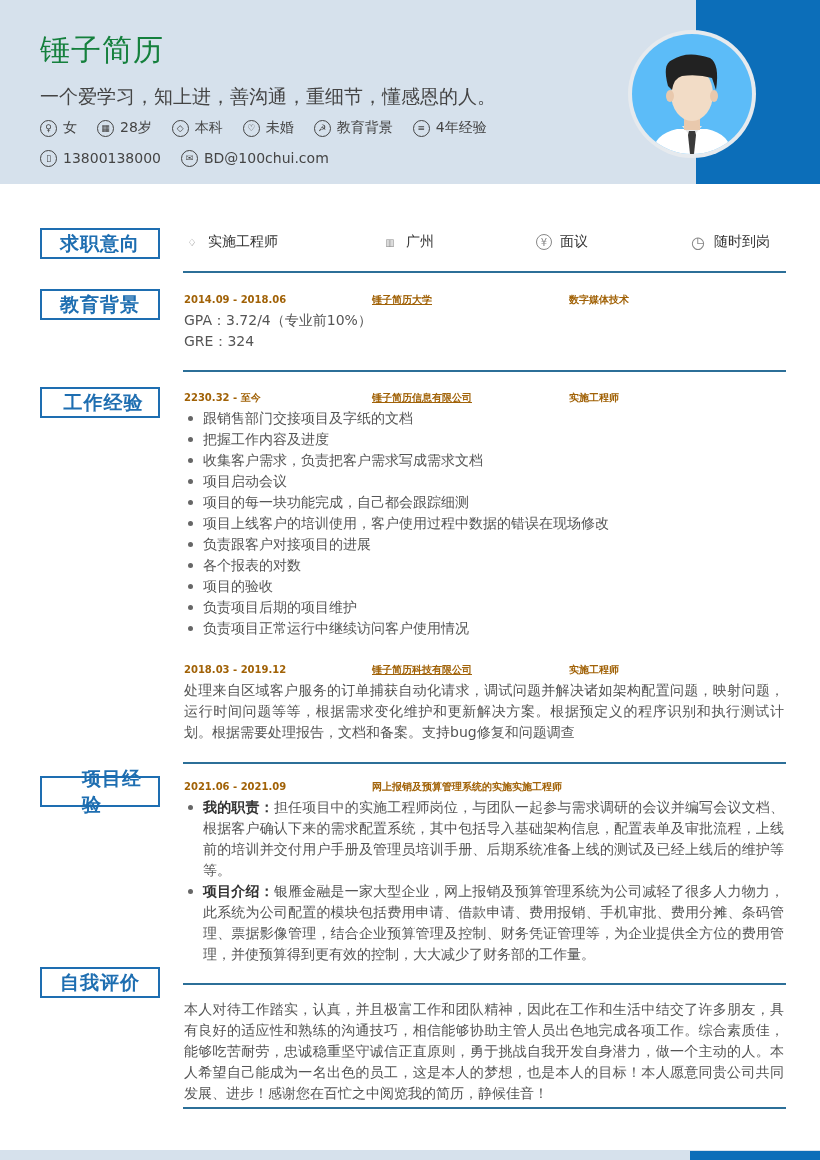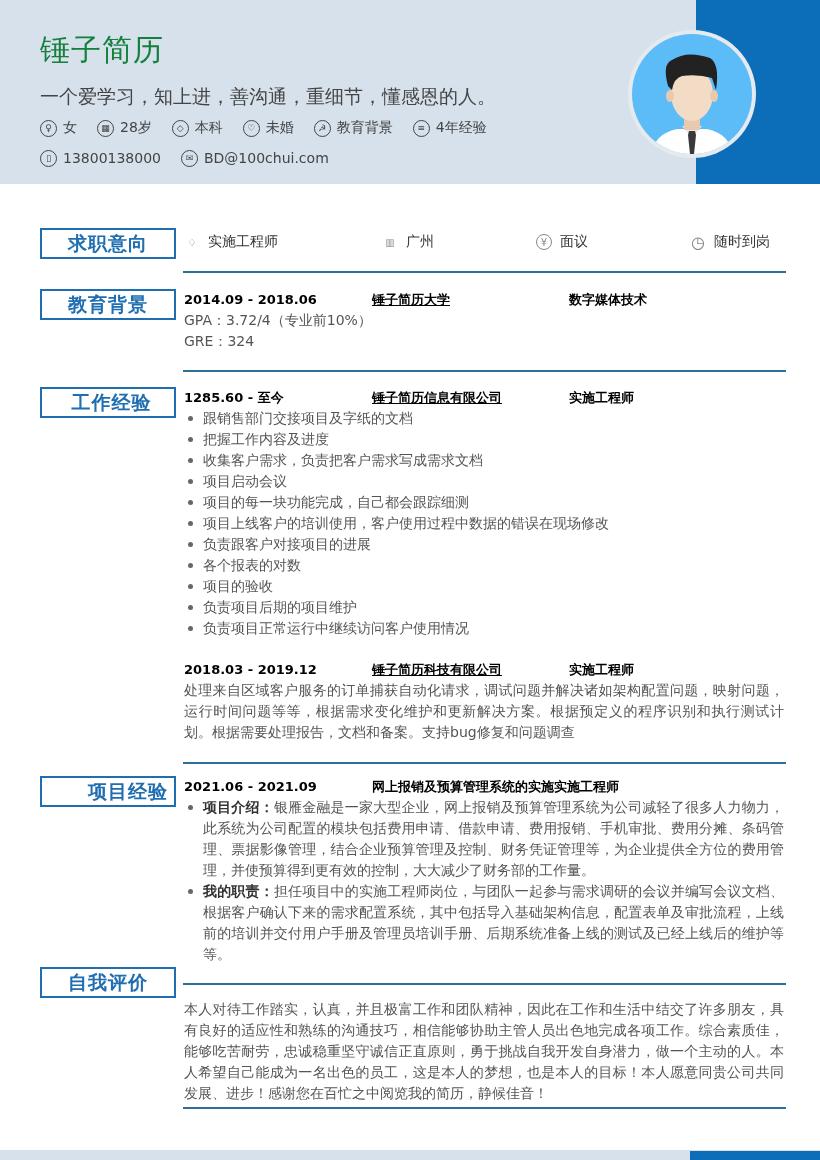--- a/index.html
+++ b/index.html
@@ -12,25 +12,25 @@
   .motto { position: absolute; left: 40px; top: 86px; font-size: 19px; color: #444; line-height: 20px; }
   .info-row { position: absolute; left: 40px; display: flex; align-items: center; font-size: 14px; color: #444; }
   .info-row.r1 { top: 118px; }
   .info-row.r2 { top: 148px; }
   .info-item { display: flex; align-items: center; margin-right: 20px; height: 20px; }
   .info-item .ico { width: 17px; height: 17px; border: 1.2px solid #444; border-radius: 50%; margin-right: 6px; display: inline-flex; align-items: center; justify-content: center; font-size: 9px; color: #444; line-height: 1; }
 
   .avatar { position: absolute; left: 628px; top: 30px; width: 128px; height: 128px; border-radius: 50%; background: #e6eaee; padding: 4px; }
   .avatar svg { display: block; width: 120px; height: 120px; border-radius: 50%; }
 
-  .sec-title { position: absolute; left: 40px; width: 136px; height: 31px; border: 2.5px solid #1e6eb1; color: #1e6eb1; font-weight: bold; font-size: 19px; display: flex; align-items: center; justify-content: center; letter-spacing: 1px; background: #fff; }
+  .sec-title { position: absolute; left: 40px; width: 120px; height: 31px; border: 2.5px solid #1e6eb1; color: #1e6eb1; font-weight: bold; font-size: 19px; display: flex; align-items: center; justify-content: center; letter-spacing: 1px; background: #fff; }
   .divider { position: absolute; left: 183px; width: 603px; height: 2px; background: #2c6f98; }
 
   .content { position: absolute; left: 184px; width: 600px; font-size: 14px; color: #555; line-height: 21px; }
-  .row-head { display: flex; font-weight: bold; color: #000000; font-size: 13px; line-height: 21px; }
+  .row-head { display: flex; font-weight: bold; color: #a16207; font-size: 10px; line-height: 21px; }
   .row-head .c1 { width: 188px; }
   .row-head .c2 { width: 197px; text-decoration: underline; }
   .intent { position: absolute; left: 184px; top: 232px; width: 600px; display: flex; font-size: 14px; color: #333; }
   .intent-item { display: flex; align-items: center; height: 20px; }
   .intent-item .ico { width: 16px; height: 16px; margin-right: 8px; color: #888; display: inline-flex; align-items: center; justify-content: center; font-size: 10px; }
   .intent-item .ico.circ { border: 1.2px solid #888; border-radius: 50%; }
 
   ul.bullets { list-style: none; }
   ul.bullets li { position: relative; padding-left: 19px; }
   ul.bullets li::before { content: ""; position: absolute; left: 4px; top: 8px; width: 5px; height: 5px; border-radius: 50%; background: #666; }
@@ -130,21 +130,21 @@
     <span>数字媒体技术</span>
   </div>
   <div>GPA：3.72/4（专业前10%）</div>
   <div>GRE：324</div>
 </div>
 <div class="divider" style="top:370px;"></div>
 
 <div class="sec-title" style="top:387px;padding-left:7px;">工作经验</div>
 <div class="content" style="top:387px;">
   <div class="row-head">
-    <span class="c1">1285.60 - 至今</span>
+    <span class="c1">2230.32 - 至今</span>
     <span class="c2">锤子简历信息有限公司</span>
     <span>实施工程师</span>
   </div>
   <ul class="bullets">
     <li>跟销售部门交接项目及字纸的文档</li>
     <li>把握工作内容及进度</li>
     <li>收集客户需求，负责把客户需求写成需求文档</li>
     <li>项目启动会议</li>
     <li>项目的每一块功能完成，自己都会跟踪细测</li>
     <li>项目上线客户的培训使用，客户使用过程中数据的错误在现场修改</li>
@@ -163,22 +163,22 @@
 </div>
 <div class="divider" style="top:762px;"></div>
 
 <div class="sec-title" style="top:776px;padding-left:40px;">项目经验</div>
 <div class="content" style="top:776px;">
   <div class="row-head">
     <span class="c1">2021.06 - 2021.09</span>
     <span>网上报销及预算管理系统的实施实施工程师</span>
   </div>
   <ul class="bullets">
+    <li class="para"><b class="lbl">我的职责：</b><span>担任项目中的实施工程师岗位，与团队一起参与需求调研的会议并编写会议文档、根据客户确认下来的需求配置系统，其中包括导入基础架构信息，配置表单及审批流程，上线前的培训并交付用户手册及管理员培训手册、后期系统准备上线的测试及已经上线后的维护等等。</span></li>
     <li class="para"><b class="lbl">项目介绍：</b><span>银雁金融是一家大型企业，网上报销及预算管理系统为公司减轻了很多人力物力，此系统为公司配置的模块包括费用申请、借款申请、费用报销、手机审批、费用分摊、条码管理、票据影像管理，结合企业预算管理及控制、财务凭证管理等，为企业提供全方位的费用管理，并使预算得到更有效的控制，大大减少了财务部的工作量。</span></li>
-    <li class="para"><b class="lbl">我的职责：</b><span>担任项目中的实施工程师岗位，与团队一起参与需求调研的会议并编写会议文档、根据客户确认下来的需求配置系统，其中包括导入基础架构信息，配置表单及审批流程，上线前的培训并交付用户手册及管理员培训手册、后期系统准备上线的测试及已经上线后的维护等等。</span></li>
   </ul>
 </div>
 <div class="divider" style="top:983px;"></div>
 
 <div class="sec-title" style="top:967px;">自我评价</div>
 <div class="content para" style="top:999px;">本人对待工作踏实，认真，并且极富工作和团队精神，因此在工作和生活中结交了许多朋友，具有良好的适应性和熟练的沟通技巧，相信能够协助主管人员出色地完成各项工作。综合素质佳，能够吃苦耐劳，忠诚稳重坚守诚信正直原则，勇于挑战自我开发自身潜力，做一个主动的人。本人希望自己能成为一名出色的员工，这是本人的梦想，也是本人的目标！本人愿意同贵公司共同发展、进步！感谢您在百忙之中阅览我的简历，静候佳音！</div>
 <div class="divider" style="top:1107px;"></div>
 
 <div class="footer"></div>
 <div class="footer-accent"></div>

